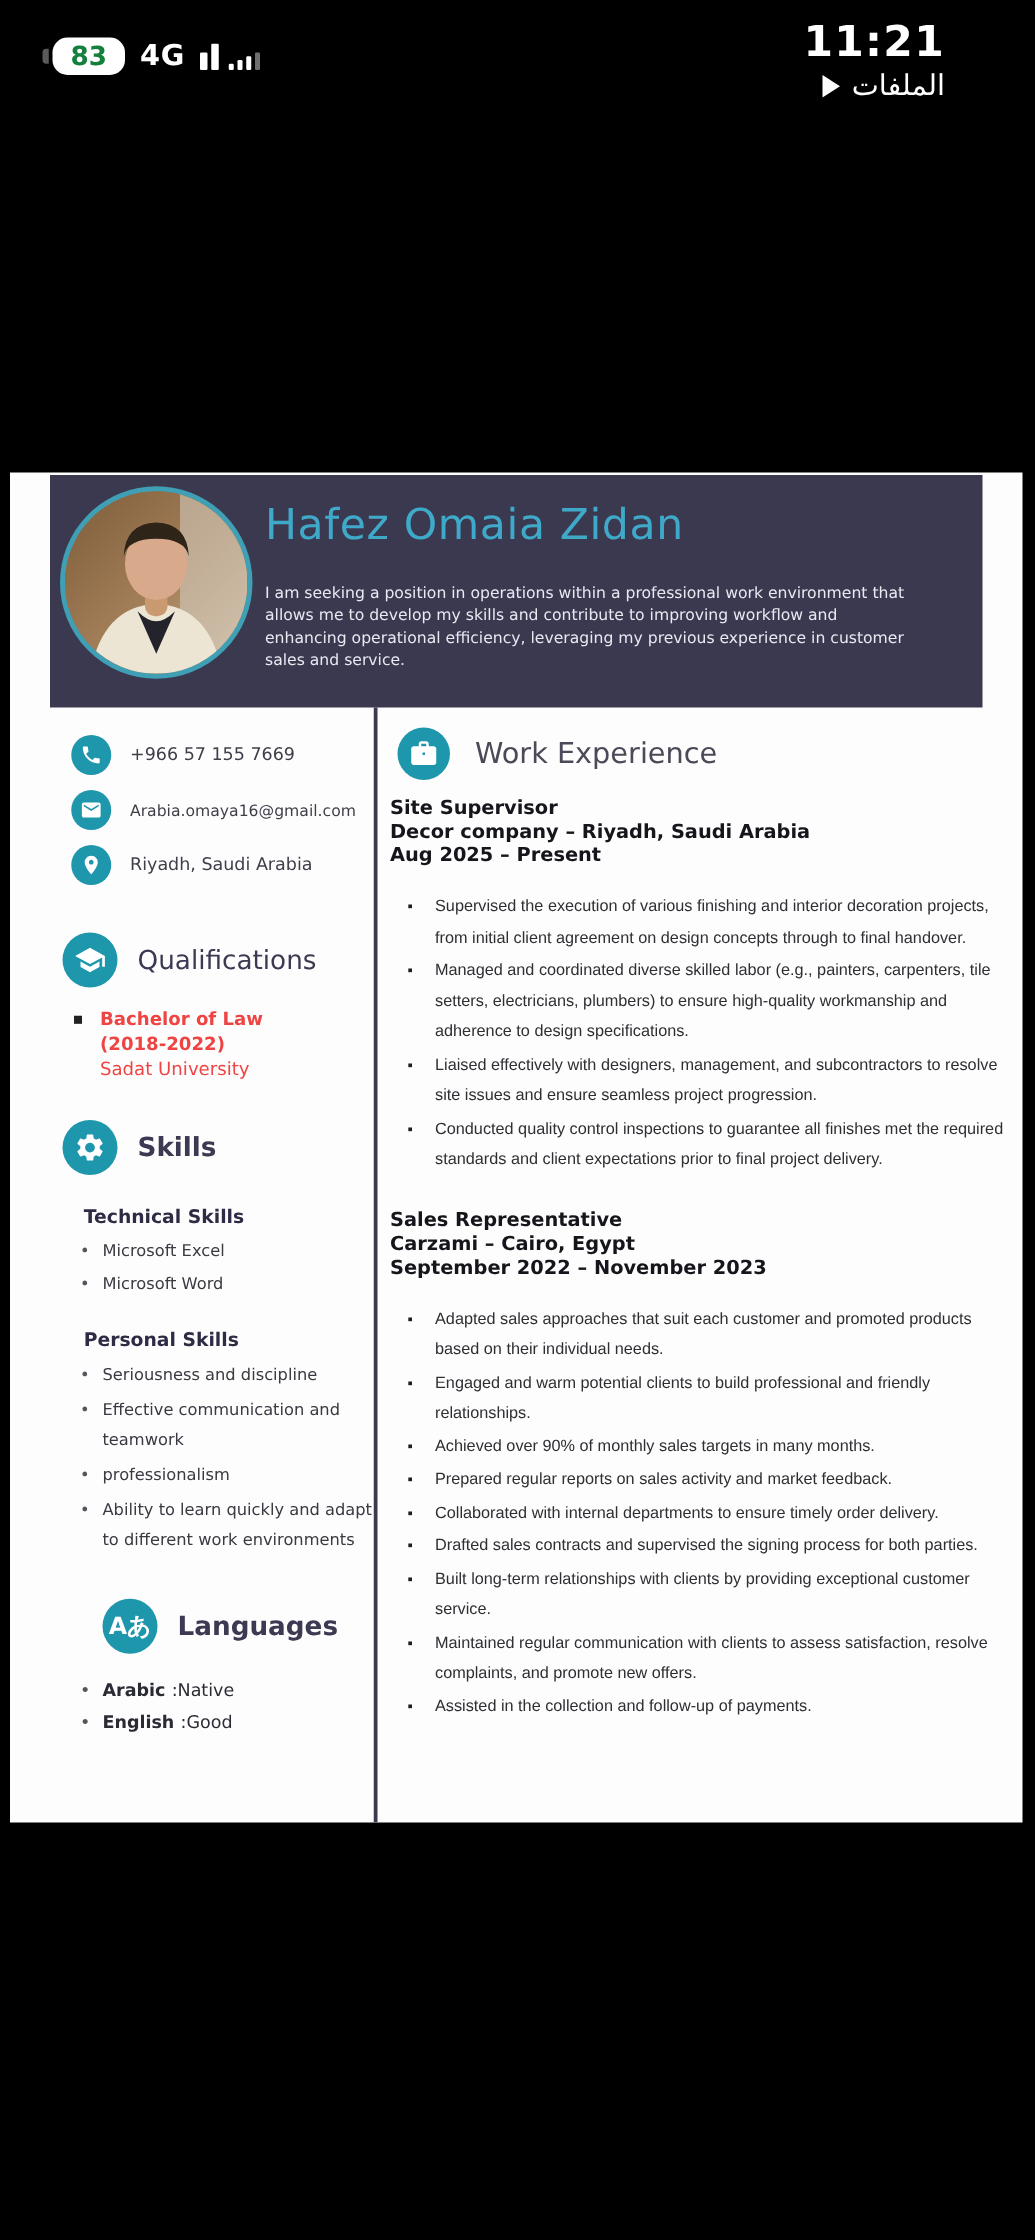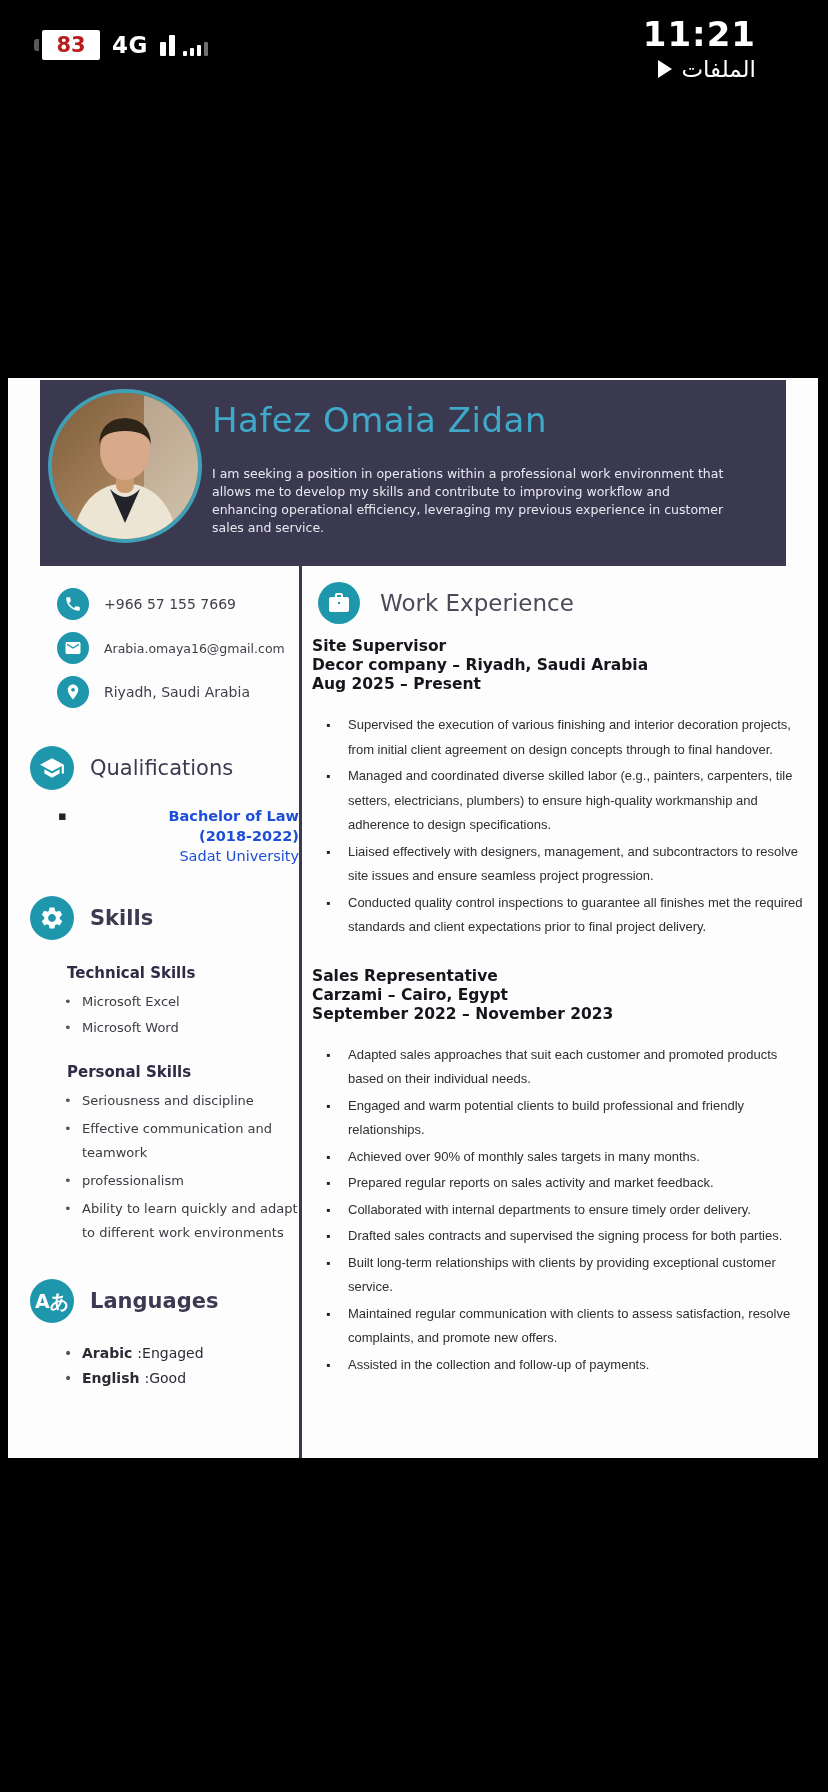--- a/index.html
+++ b/index.html
@@ -4,23 +4,23 @@
 <style>
   html,body{margin:0;padding:0;}
   body{
     width:828px;height:1792px;position:relative;overflow:hidden;
     background:var(--status_bar_bg,#000);
     font-family:"DejaVu Sans",sans-serif;
   }
   
   .status-bar{position:absolute;top:12px;left:0;right:0;height:78px;}
   .sb-left{position:absolute;left:42px;top:18px;display:flex;align-items:center;gap:12px;}
-  .battery{position:relative;width:58px;height:30px;background:#fff;border-radius:2px;
+  .battery{position:relative;width:58px;height:30px;background:#fff;border-radius:12px;
     display:flex;align-items:center;justify-content:center;
-    font-size:21px;font-weight:bold;color:#b91c1c;}
+    font-size:21px;font-weight:bold;color:#15803d;}
   .battery::before{content:"";position:absolute;left:-8px;top:9px;width:5px;height:12px;
     background:#5a5a5a;border-radius:3px 0 0 3px;}
   .net-type{color:#fff;font-size:23px;font-weight:600;letter-spacing:.5px;}
   .sig{display:flex;align-items:flex-end;gap:3px;height:22px;}
   .sig .b{border-radius:1px;background:#fff;}
   .sig .b1{width:6px;height:14px;}
   .sig .b2{width:6px;height:21px;margin-right:5px;}
   .sig .m1{width:4px;height:5px;}
   .sig .m2{width:4px;height:8px;}
   .sig .m3{width:4px;height:11px;}
@@ -49,39 +49,39 @@
   .divider{width:3px;background:var(--header_bg,#3b3950);}
   .right-col{flex:1;position:relative;padding:0 14px 0 10px;}
   
   .contact-list{margin-top:22px;}
   .contact-row{display:flex;align-items:center;gap:15px;padding-left:49px;margin-bottom:12px;}
   .c-icon{flex:0 0 32px;width:32px;height:32px;border-radius:50%;
     background:var(--accent,#1e96ac);display:flex;align-items:center;justify-content:center;}
   .c-icon svg{width:18px;height:18px;fill:#fff;}
   .c-text{font-size:14px;color:#3f3f4a;}
   .c-text.email{font-size:12.5px;}
-  .sec-head{display:flex;align-items:center;gap:16px;padding-left:22px;}
+  .sec-head{display:flex;align-items:center;gap:16px;padding-left:42px;}
   .s-icon{flex:0 0 44px;width:44px;height:44px;border-radius:50%;
     background:var(--accent,#1e96ac);display:flex;align-items:center;justify-content:center;}
   .s-icon svg{width:26px;height:26px;fill:#fff;}
   .s-icon .aglyph{color:#fff;font-size:19px;font-weight:bold;line-height:1;}
   .sec-title{font-size:21px;color:var(--heading_text,#3c3a52);}
   .sec-title.bold{font-weight:bold;}
   .qual-head{margin-top:38px;}
-  .qual-item{margin:16px 0 0 72px;position:relative;font-size:14.5px;color:#1d4ed8;line-height:20px;text-align:right;}
+  .qual-item{margin:16px 0 0 72px;position:relative;font-size:14.5px;color:#ef4444;line-height:20px;}
   .qual-item::before{content:"▪";position:absolute;left:-22px;top:0;font-size:13px;color:#222;}
   .qual-bold{font-weight:bold;}
   .skills-head{margin-top:30px;}
   .sub-title{margin:24px 0 8px 59px;font-size:15px;font-weight:bold;color:#2e2c44;}
   .skill-list{list-style:none;margin:0 0 0 56px;padding:0;}
   .skill-list li{position:relative;padding-left:18px;font-size:13px;color:#3a3a42;
     line-height:23px;margin-bottom:3px;}
   .skill-list li::before{content:"•";position:absolute;left:0;top:0;color:#55555e;}
   .personal .skill-list li{line-height:24px;margin-bottom:4px;}
-  .lang-head{margin-top:34px;}
+  .lang-head{margin-top:34px;margin-left:32px;}
   .lang-list{list-style:none;margin:18px 0 0 56px;padding:0;}
   .lang-list li{position:relative;padding-left:18px;font-size:14px;color:#2b2b35;
     line-height:25px;}
   .lang-list li::before{content:"•";position:absolute;left:0;top:0;color:#55555e;}
   .lang-name{font-weight:bold;}
   .lang-level{margin-left:5px;}
   
   .we-head{margin-top:16px;display:flex;align-items:center;gap:20px;padding-left:6px;}
   .we-icon{flex:0 0 42px;width:42px;height:42px;border-radius:50%;
     background:var(--accent,#1e96ac);display:flex;align-items:center;justify-content:center;}
@@ -226,21 +226,21 @@
 
       <div>
         <div class="sec-head lang-head">
           <span class="s-icon">
             <span class="aglyph">Aあ</span>
           </span>
           <span class="sec-title bold">Languages</span>
         </div>
         <ul class="lang-list">
 
-            <li><span class="lang-name">Arabic</span><span class="lang-level">:Engaged</span></li>
+            <li><span class="lang-name">Arabic</span><span class="lang-level">:Native</span></li>
 
             <li><span class="lang-name">English</span><span class="lang-level">:Good</span></li>
           </ul>
       </div>
 
     </div>
 
     <div class="divider"></div>
 
     <div class="right-col">

